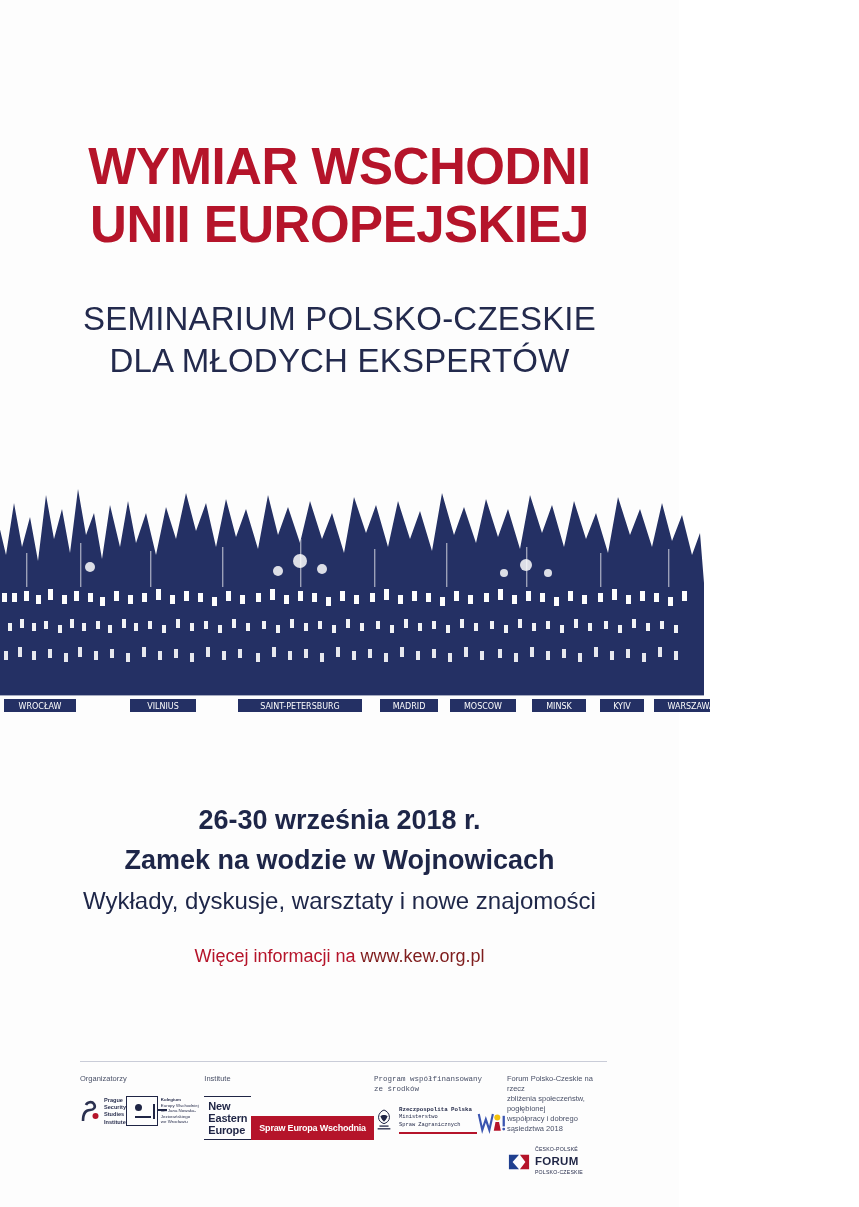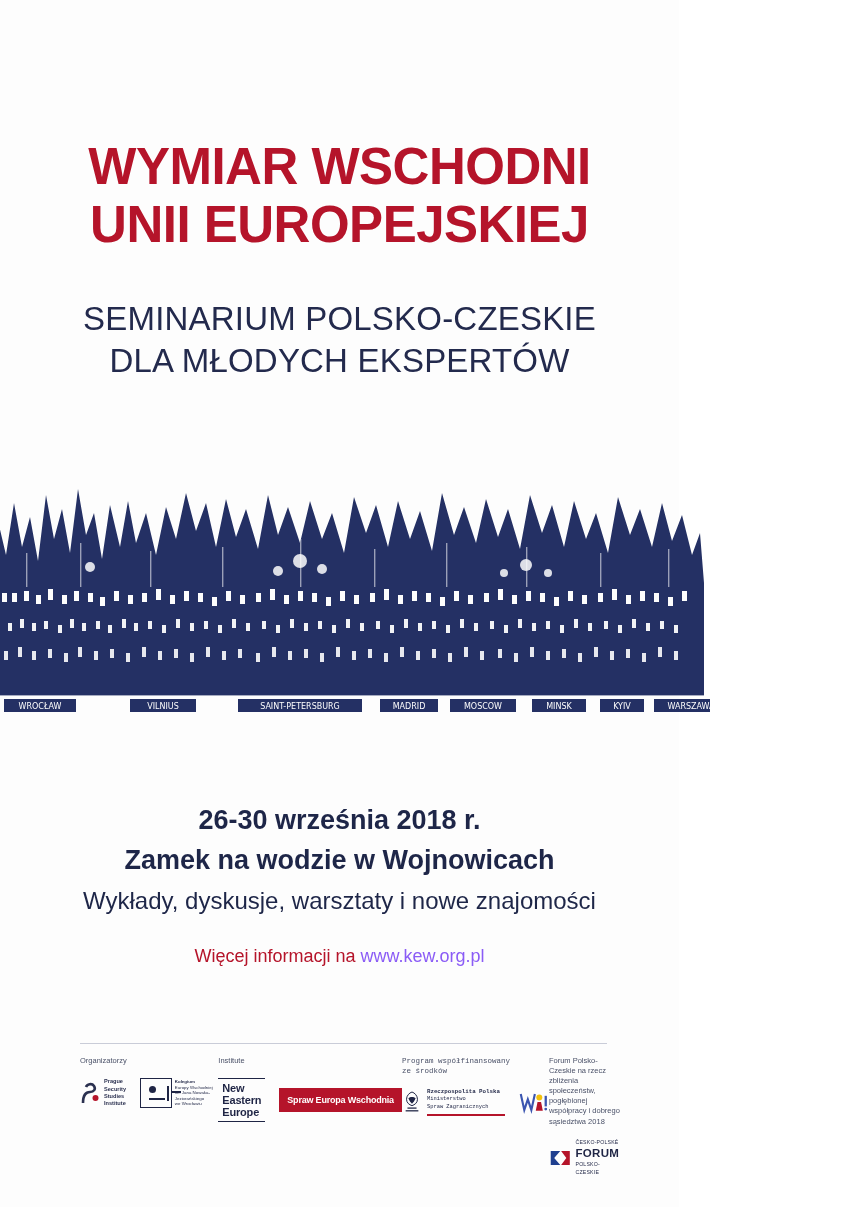--- a/index.html
+++ b/index.html
@@ -83,21 +83,21 @@
     font-size: 24px;
     font-weight: normal;
     color: #1e2648;
     margin: 0;
   }
   .detail-link {
     margin-top: 31px;
     font-size: 18px;
     color: #b5142a;
   }
-  .detail-link a { color: #8b5cf6; text-decoration: none; text-align: center; }
+  .detail-link a { color: #7f1d1d; text-decoration: none; text-align: center; }
 
   
   .footer {
     position: absolute;
     left: 80px;
     right: 72px;
     bottom: 30px;
   }
   .footer-rule {
     border-top: 1px solid #c9ccd8;
@@ -113,22 +113,21 @@
   .fcol { position: relative; }
   .fcol-label {
     font-size: 7.5px;
     color: #4a5168;
     line-height: 1.35;
     margin-bottom: 12px;
     white-space: pre-line;
   }
   .logo-row {
     display: flex;
-    align-items: center;
-    gap: 14px;
+    align-items: flex-end;
   }
   .col-organizers { width: 190px; }
   .col-partners   { width: 200px; }
   .col-program    { width: 150px; font-family: Liberation Mono, monospace; }
   .col-forum      { width: 200px; text-align: left; }
 
   
   .logo { display: flex; align-items: center; }
   .psi {
     display: flex; align-items: center; gap: 4px;

